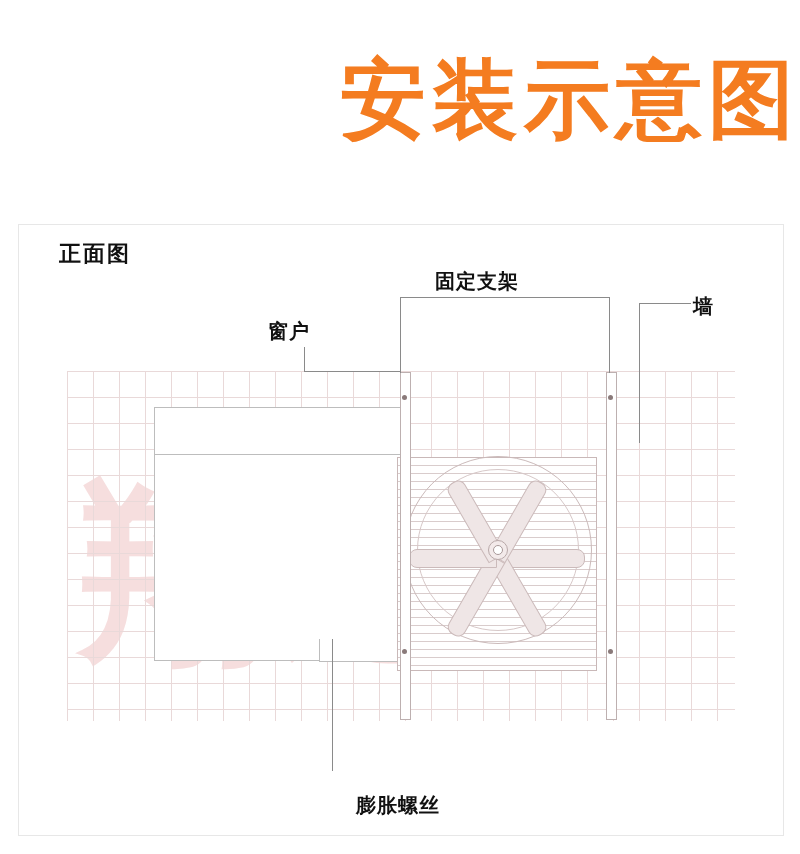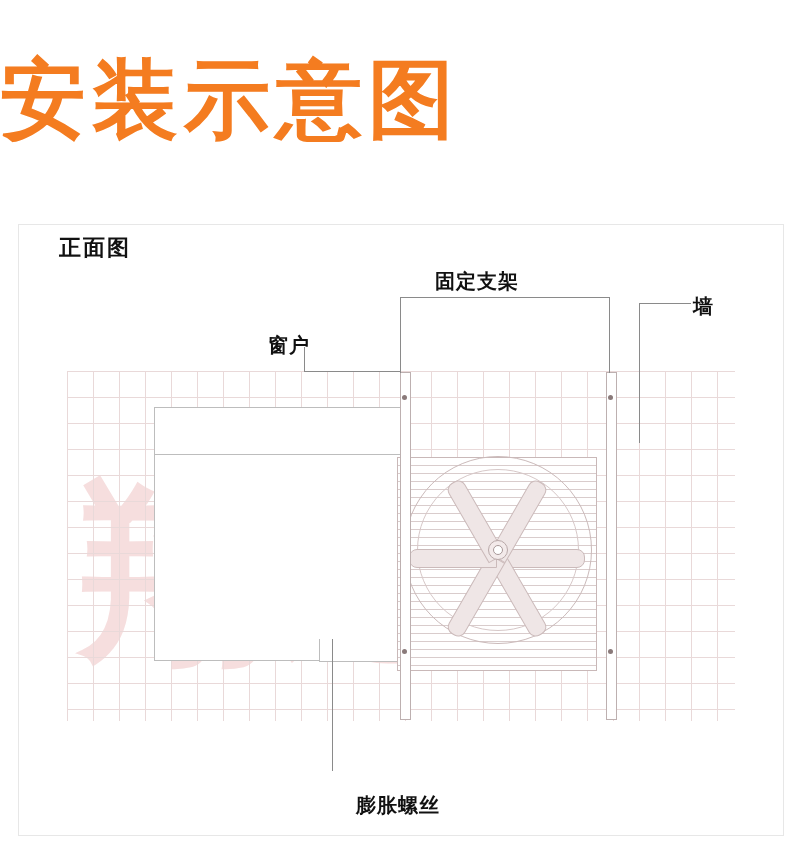--- a/index.html
+++ b/index.html
@@ -14,21 +14,21 @@
     font-family: "DejaVu Sans", "Liberation Sans", sans-serif;
     overflow: hidden;
   }
 
   
   .title {
     position: absolute;
     top: 56px;
     left: 0;
     width: 800px;
-    text-align: left;
+    text-align: right;
     color: #F47C20;
     font-size: 86px;
     font-weight: bold;
     letter-spacing: 6px;
     line-height: 1;
     font-family: "DejaVu Sans", "Liberation Sans", sans-serif;
   }
 
   
   .panel {
@@ -259,19 +259,19 @@
   <div class="ln ln-v" style="left:590px; top:72px; height:76px;"></div>
 
   <div class="ln ln-h" style="left:285px; top:146px; width:96px;"></div>
   <div class="ln ln-v" style="left:285px; top:122px; height:24px;"></div>
 
   <div class="ln ln-v" style="left:620px; top:78px; height:140px;"></div>
   <div class="ln ln-h" style="left:620px; top:78px; width:52px;"></div>
 
   <div class="ln ln-v" style="left:313px; top:414px; height:132px;"></div>
 
-  <div class="lbl-view" style="left:40px; top:8px;font-family:Liberation Serif, serif;">正面图</div>
+  <div class="lbl-view" style="left:40px; top:14px;font-family:Liberation Serif, serif;">正面图</div>
   <div class="lbl" style="left:416px; top:43px;text-align:right;">固定支架</div>
-  <div class="lbl" style="left:249px; top:107px;">窗户</div>
+  <div class="lbl" style="left:249px; top:93px;">窗户</div>
   <div class="lbl" style="left:674px; top:68px;">墙</div>
   <div class="lbl" style="left:337px; top:531px;margin-top:36px;">膨胀螺丝</div>
 
 </div>
 
 </body></html>

